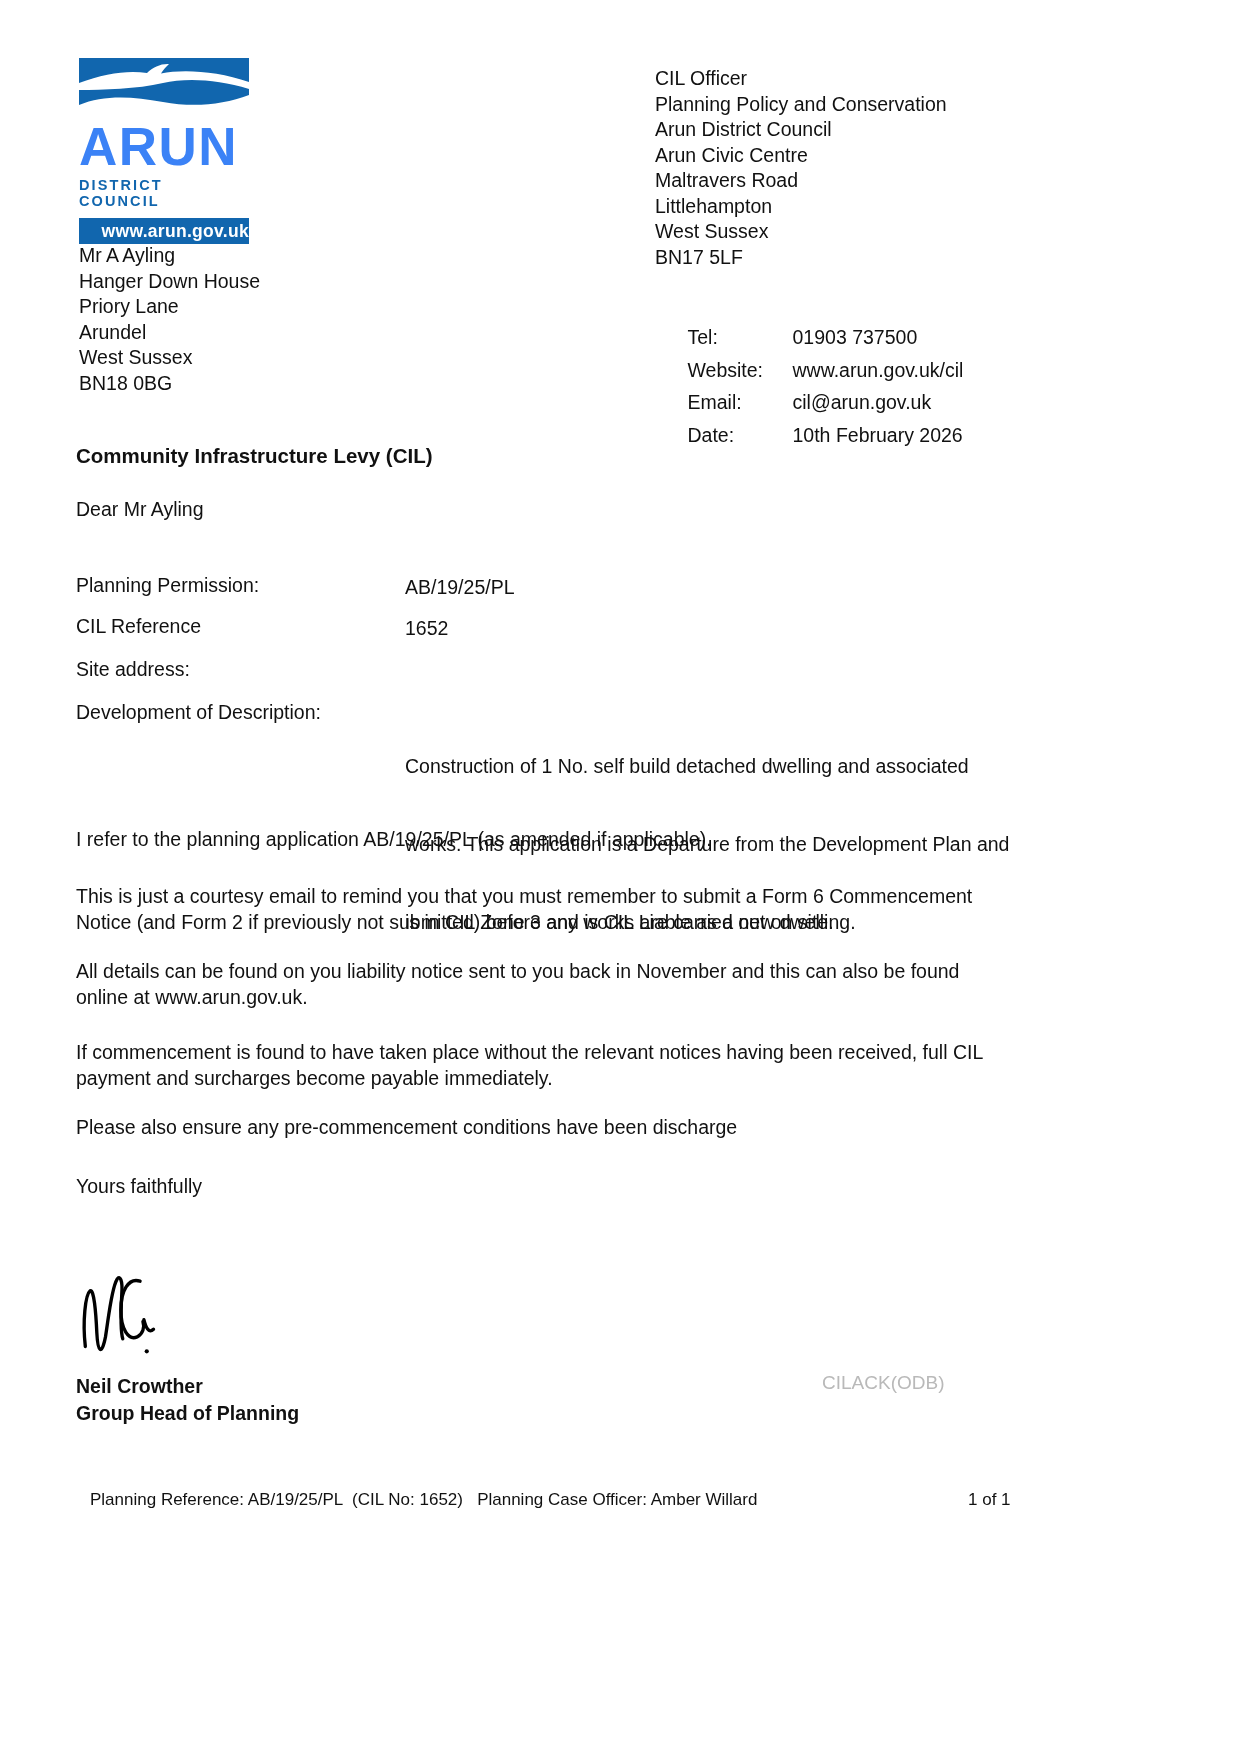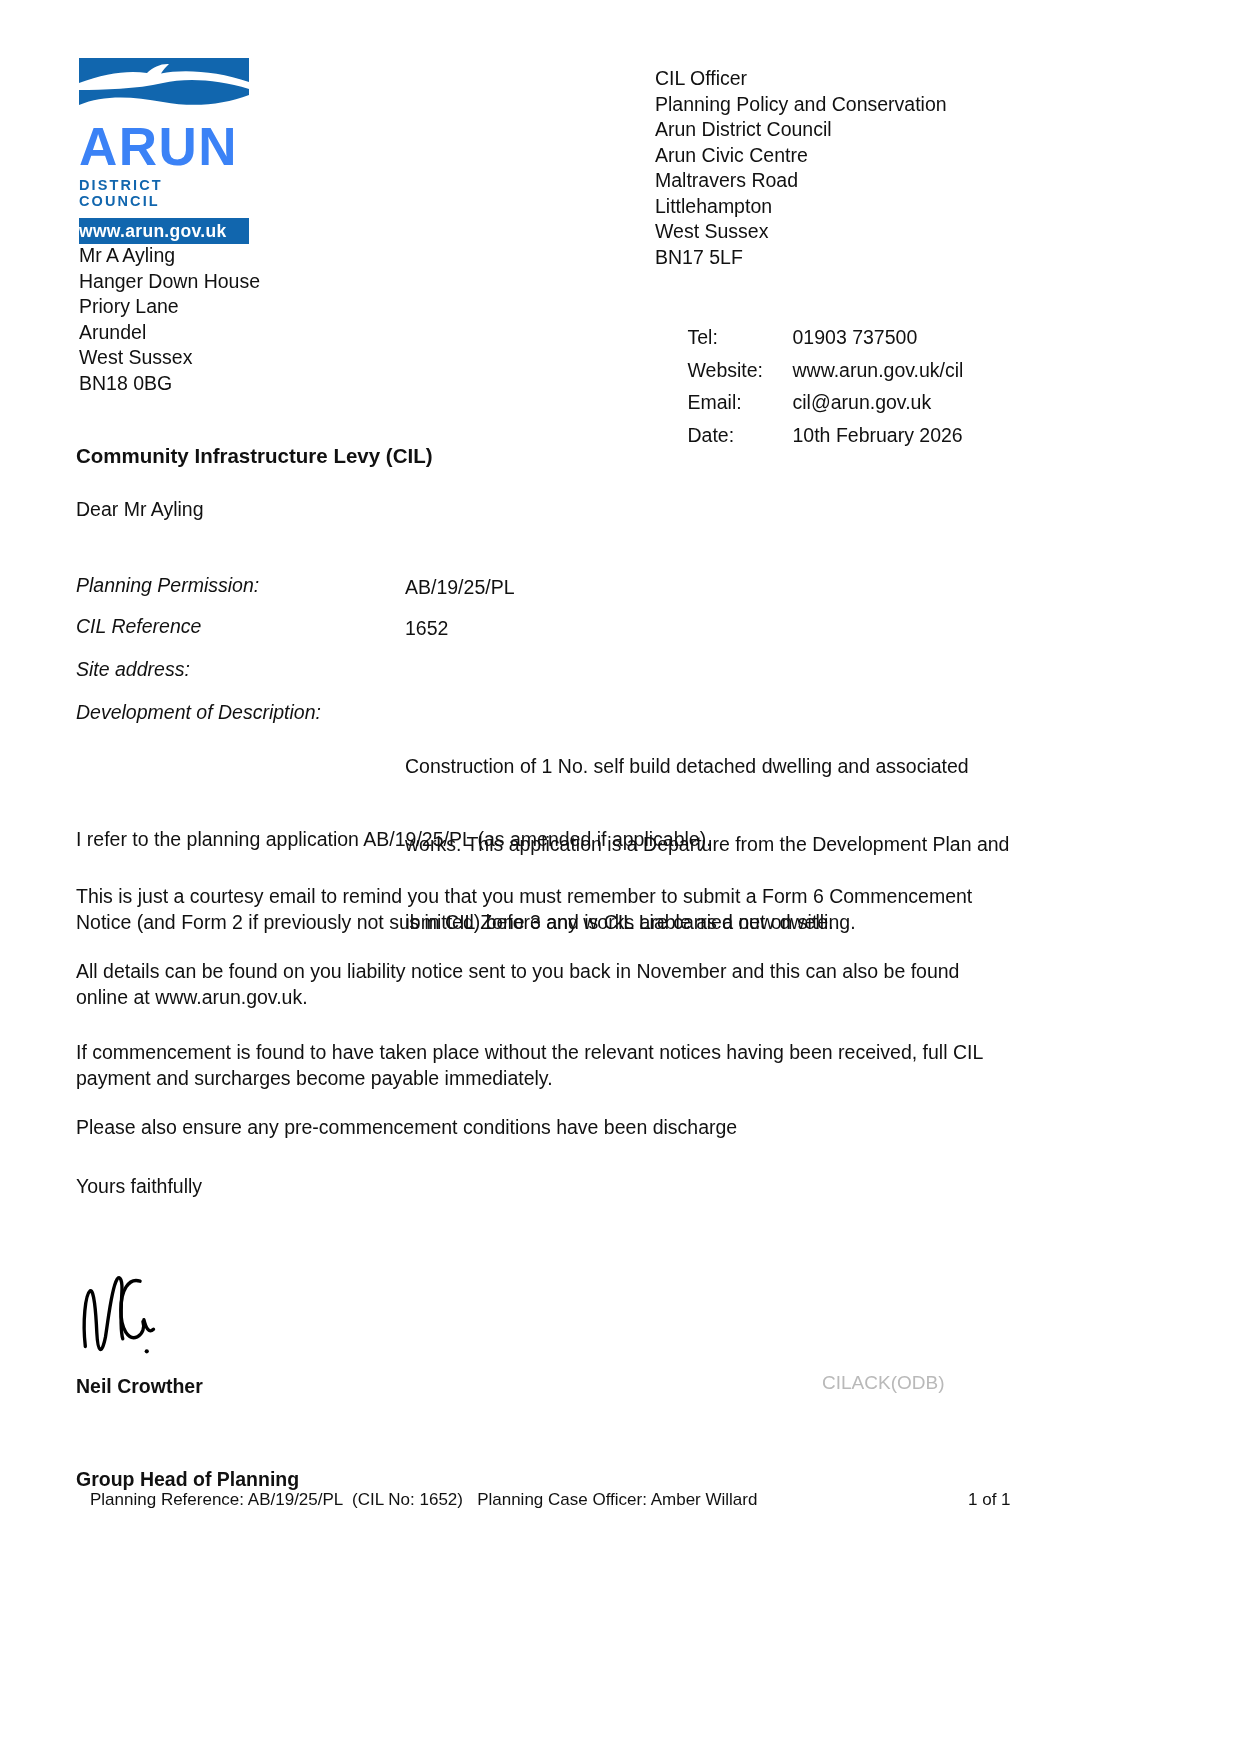--- a/index.html
+++ b/index.html
@@ -9,47 +9,47 @@
     font-size:19.5px; overflow:hidden;
   }
   .abs { position:absolute; }
 
   
   .logo { left:79px; top:58px; width:170px; }
   .logo-art { display:block; width:170px; height:55px; }
   .logo-name { color:#3b82f6; font-size:53px; font-weight:700; letter-spacing:1.5px; line-height:1; margin-top:7px; }
   .logo-sub  { color:#1166ae; font-size:14.5px; font-weight:700; letter-spacing:2.1px; margin-top:4px; }
   .logo-banner { margin-top:9px; background:#1166ae; color:#fff; font-weight:700;
-    font-size:17.5px; height:26px; line-height:26px; text-align:left; letter-spacing:0.3px; }
+    font-size:17.5px; height:26px; line-height:26px; text-align:right; letter-spacing:0.3px; }
 
   
   .recipient { left:79px; top:243px; line-height:25.5px; }
   .sender    { left:655px; top:66px; line-height:25.5px; }
   .contacts  { left:655px; top:289px; }
   .contact-row { height:32.4px; line-height:32.4px; white-space:pre; }
   .clabel { display:inline-block; width:105px; }
 
   .heading { left:76px; top:444px; font-size:20.5px; font-weight:700; }
   .salutation { left:76px; top:498px; }
 
   
   .drow { left:76px; display:flex; align-items:flex-start; }
-  .dlabel { width:329px; flex:0 0 329px; white-space:pre;font-style:italic; }
+  .dlabel { width:329px; flex:0 0 329px; white-space:pre; }
   .dvalue { white-space:pre; line-height:26px; }
   .drow-1 { top:574px; } .drow-2 { top:615px; } .drow-3 { top:658px; } .drow-4 { top:701px; }
 
   .para { left:76px; line-height:26px; }
   .para div { white-space:pre; }
   .para-1 { top:826px;text-align:center; } .para-2 { top:883px; } .para-3 { top:958px; }
   .para-4 { top:1039px; } .para-5 { top:1114px; }
   .closing { left:76px; top:1175px; }
 
   .signature { left:78px; top:1262px; width:78px; height:96px; }
   .sig-name  { left:76px; top:1375px; font-weight:700; }
-  .sig-title { left:76px; top:1468px; font-weight:700; }
+  .sig-title { left:76px; top:1402px; font-weight:700; }
   .doc-code  { left:822px; top:1372px; color:#b9b9b9; font-size:19px; }
 
   .footer-ref  { left:90px; top:1490px; font-size:17px; font-weight:400; white-space:pre; }
   .footer-page { left:968px; top:1490px; font-size:17px; }
 </style>
 </head>
 <body>
 
 <div class="page">
 

